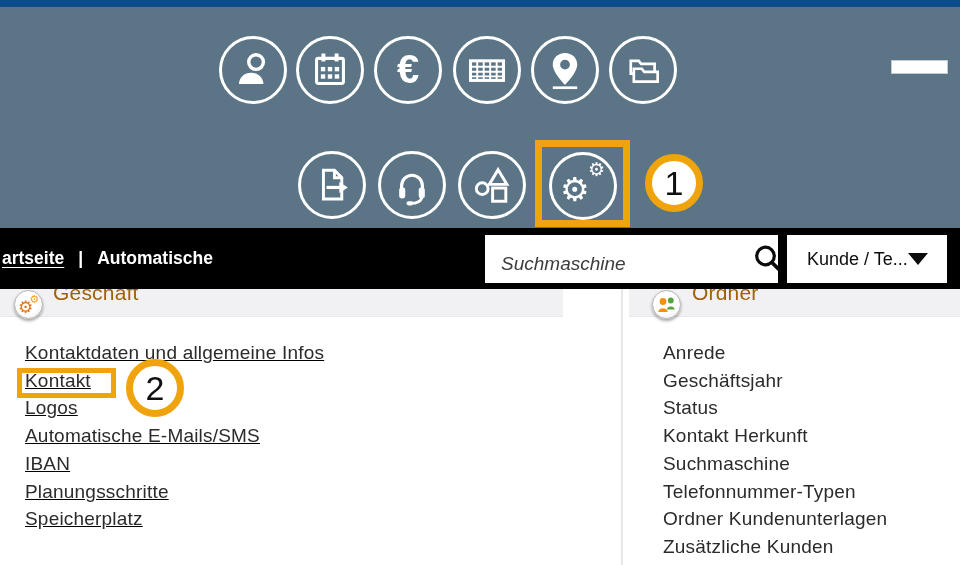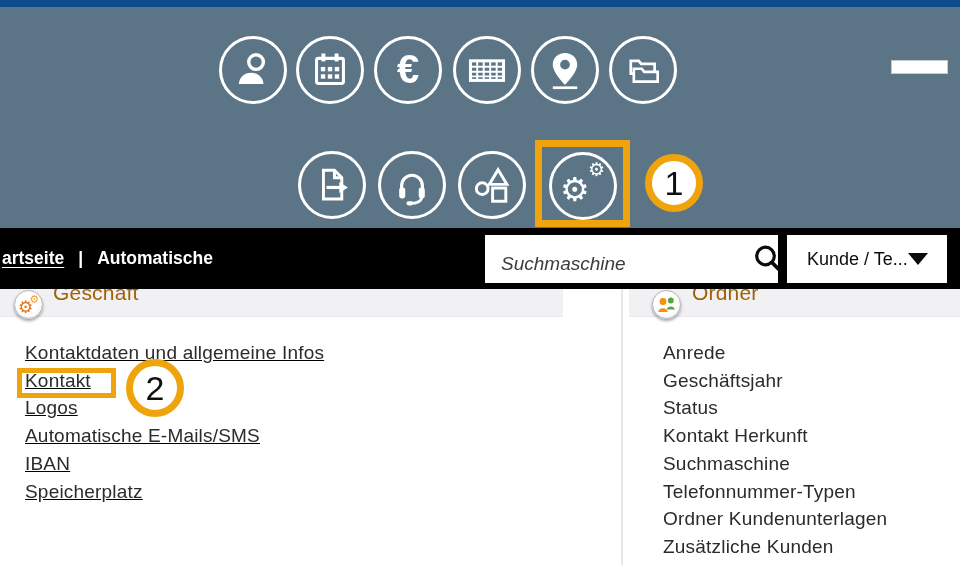--- a/index.html
+++ b/index.html
@@ -213,20 +213,21 @@
     <div class="panel-title left">Geschäft</div>
     <div class="panel-title right">Ordner</div>
 
     <ul class="item-list left">
 
     <li>Kontaktdaten und allgemeine Infos</li>
         <li>Kontakt</li>
         <li>Logos</li>
         <li>Automatische E-Mails/SMS</li>
         <li>IBAN</li>
+        <li>Planungsschritte</li>
         <li>Speicherplatz</li>
       </ul>
     <ul class="item-list right">
 
     <li>Anrede</li>
         <li>Geschäftsjahr</li>
         <li>Status</li>
         <li>Kontakt Herkunft</li>
         <li>Suchmaschine</li>
         <li>Telefonnummer-Typen</li>

